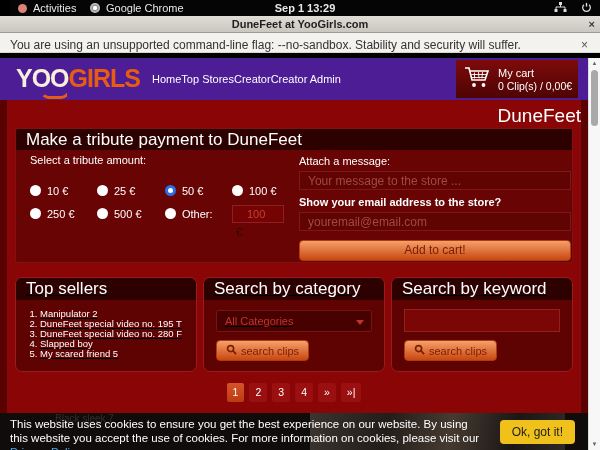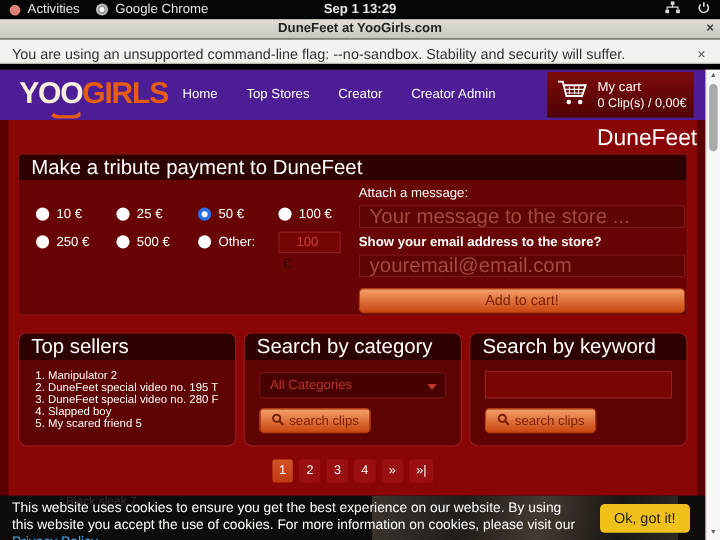--- a/index.html
+++ b/index.html
@@ -1,21 +1,21 @@
 <!DOCTYPE html>
 <html><head>
 <meta charset="utf-8">
 <style>
   * { margin:0; padding:0; box-sizing:border-box; }
   html,body { width:600px; height:450px; }
   body { font-family:"Liberation Sans", sans-serif; }
   .screen { position:relative; width:600px; height:450px; background:#000; overflow:hidden; }
 
   
-  .sysbar { position:absolute; top:0; left:0; right:0; height:16px; background:#050505; color:#e8e8e8; font-size:11px; }
+  .sysbar { position:absolute; top:0; left:10px; right:0; height:16px; background:#050505; color:#e8e8e8; font-size:11px; }
   .sys-activities { position:absolute; left:8px; top:0; height:16px; display:flex; align-items:center; gap:6px; }
   .act-dot { width:9px; height:9px; border-radius:50%; background:#dd8179; display:inline-block; }
   .sys-chrome { position:absolute; left:80px; top:0; height:16px; display:flex; align-items:center; gap:6px; }
   .chrome-dot { width:10px; height:10px; border-radius:50%; background:radial-gradient(circle,#fff 26%,#8d8d8d 34%,#c6c4bf 62%); display:inline-block; }
   .sys-clock { position:absolute; left:0; right:0; top:0; height:16px; text-align:center; line-height:16px; font-weight:bold; }
   .sys-right { position:absolute; right:8px; top:0; height:16px; display:flex; align-items:center; gap:14px; }
 
   
   .titlebar { position:absolute; top:16px; left:0; right:0; height:17px; background:linear-gradient(#e0ddd7,#cac7c0); border-bottom:1px solid #9e9b94; text-align:center; font-size:11px; font-weight:bold; color:#1f1f1f; line-height:16px; }
   .titlebar-close { position:absolute; right:5px; top:0; line-height:16px; font-size:11px; color:#3a3a3a; cursor:default; }
@@ -26,49 +26,49 @@
 
   
   .viewport { position:absolute; top:58px; left:0; width:588px; height:392px; background:#5a0202; overflow:hidden; }
 
   
   .site-header { position:absolute; top:0; left:0; right:0; height:42px; background:#4c1d95; }
   .logo { position:absolute; left:16px; top:6px; font-size:25px; font-weight:800; letter-spacing:-1px; line-height:28px; white-space:nowrap; }
   .logo .l1 { color:#f6efdc; }
   .logo .l2 { color:#e85c12; }
   .logo-smile { position:absolute; left:24px; top:26px; width:30px; height:9px; border:3px solid transparent; border-bottom:3px solid #e85c12; border-radius:0 0 16px 16px; }
-  .nav { position:absolute; left:152px; top:0; height:42px; display:flex; align-items:center; gap:24px; color:#fff; font-size:11px; }
+  .nav { position:absolute; left:152px; top:0; height:42px; display:flex; align-items:center; color:#fff; font-size:11px; }
   .nav span { cursor:default; }
   .cartbox { position:absolute; right:10px; top:2px; width:122px; height:38px; background:linear-gradient(#7e0b0b,#4e0303); display:flex; align-items:center; gap:8px; padding-left:8px; color:#fff; }
   .cart-title { font-size:11px; line-height:14px; }
   .cart-sum { font-size:10.5px; line-height:13px; }
 
   
   .page { position:absolute; top:42px; bottom:0; left:7px; width:574px; background:#8a0606; }
   .page-title { text-align:right; color:#fff; font-size:19px; padding-top:5px; }
 
   
   .tribute { position:absolute; left:8px; right:8px; top:28px; height:135px; background:#680404; border:1px solid #7e1212; border-radius:3px; }
   .panel-head { height:21px; background:#2e0101; color:#fff; font-size:17px; line-height:21px; padding-left:10px; border-radius:2px 2px 0 0; }
   .trib-left { position:absolute; left:14px; top:25px; width:264px; color:#fff; font-size:11px; }
   .amounts { display:grid; grid-template-columns:67px 68px 67px 62px; margin-top:13px; row-gap:0; }
   .amounts .cell { height:23px; display:flex; align-items:center; gap:6px; }
   .radio { width:11px; height:11px; border-radius:50%; background:#fff; flex:0 0 11px; }
   .radio.checked { background:#fff; border:3px solid #2a6fe8; }
   .other-input { width:52px; height:18px; background:#750303; border:1px solid #8c1f1f; color:#c64034; font-size:11px; padding-left:14px; font-family:"Liberation Sans",sans-serif; }
   .euro-cell { padding-left:4px; color:#2c0a02; height:14px; display:flex; align-items:center; }
   .trib-right { position:absolute; left:283px; width:272px; top:26px; color:#fff; font-size:11px; }
-  .txt-input { display:block; width:100%; height:19px; background:#600303; border:1px solid #7e1717; color:#d8c2bb; font-size:17px; padding:0 8px; margin-top:4px; font-family:"Liberation Sans",sans-serif; }
+  .txt-input { display:block; width:100%; height:19px; background:#600303; border:1px solid #7e1717; color:#d8c2bb; font-size:12px; padding:0 8px; margin-top:4px; font-family:"Liberation Sans",sans-serif; }
   .txt-input::placeholder { color:#a34a3e; opacity:1; }
   .email-label { margin-top:6px; font-weight:bold; }
   .cta-btn { display:block; width:100%; height:21px; margin-top:9px; background:linear-gradient(#f5a06a,#c94711); border:1px solid #b03c0e; border-radius:4px; color:#7a1e00; font-size:12px; text-align:center; line-height:19px; cursor:pointer; font-family:"Liberation Sans",sans-serif; }
 
   
   .panels-row { position:absolute; left:8px; right:8px; top:177px; display:flex; gap:6px; }
-  .bpanel { flex:1; height:95px; background:#5e0202; border:1px solid #961d1d; border-radius:7px; overflow:hidden; }
+  .bpanel { flex:1; height:95px; background:#5e0202; border:1px solid #961d1d; border-radius:7px; overflow:hidden;text-decoration:underline; }
   .bpanel .panel-head { height:22px; line-height:22px; }
   .sellers-list { margin:9px 0 0 24px; color:#fff; font-size:9.5px; line-height:10px; }
   .sellers-list li { margin-bottom:0; }
   .cat-select { position:relative; margin:10px 12px 0; height:22px; background:#470101; border:1px solid #751414; border-radius:2px; color:#bd352a; font-size:11px; line-height:20px; padding-left:8px; cursor:pointer; }
   .caret { position:absolute; right:7px; top:9px; width:0; height:0; border-left:4px solid transparent; border-right:4px solid transparent; border-top:5px solid #bd352a; }
   .search-btn { display:inline-flex; align-items:center; gap:4px; margin:8px 0 0 12px; height:21px; padding:0 9px; background:linear-gradient(#f5a06a,#c94711); border:1px solid #b03c0e; border-radius:4px; color:#7a1e00; font-size:11px; cursor:pointer; font-family:"Liberation Sans",sans-serif; }
   .kw-input { display:block; margin:9px 12px 0; width:calc(100% - 24px); height:23px; background:#7b0606; border:1px solid #932020; color:#e8d8d2; font-size:11px; padding:0 8px; font-family:"Liberation Sans",sans-serif; }
 
   
   .pagination { position:absolute; left:0; right:0; top:283px; display:flex; justify-content:center; gap:5px; }
@@ -161,20 +161,21 @@
       </div>
     </div>
 
     <div class="page">
       <div class="page-title">DuneFeet</div>
 
       <div class="tribute">
         <div class="panel-head">Make a tribute payment to DuneFeet</div>
 
         <div class="trib-left">
+          <div>Select a tribute amount:</div>
           <div class="amounts">
             <label class="cell">
                 <span class="radio"></span>
                 <span>10 €</span>
               </label>
             <label class="cell">
                 <span class="radio"></span>
                 <span>25 €</span>
               </label>
             <label class="cell">

